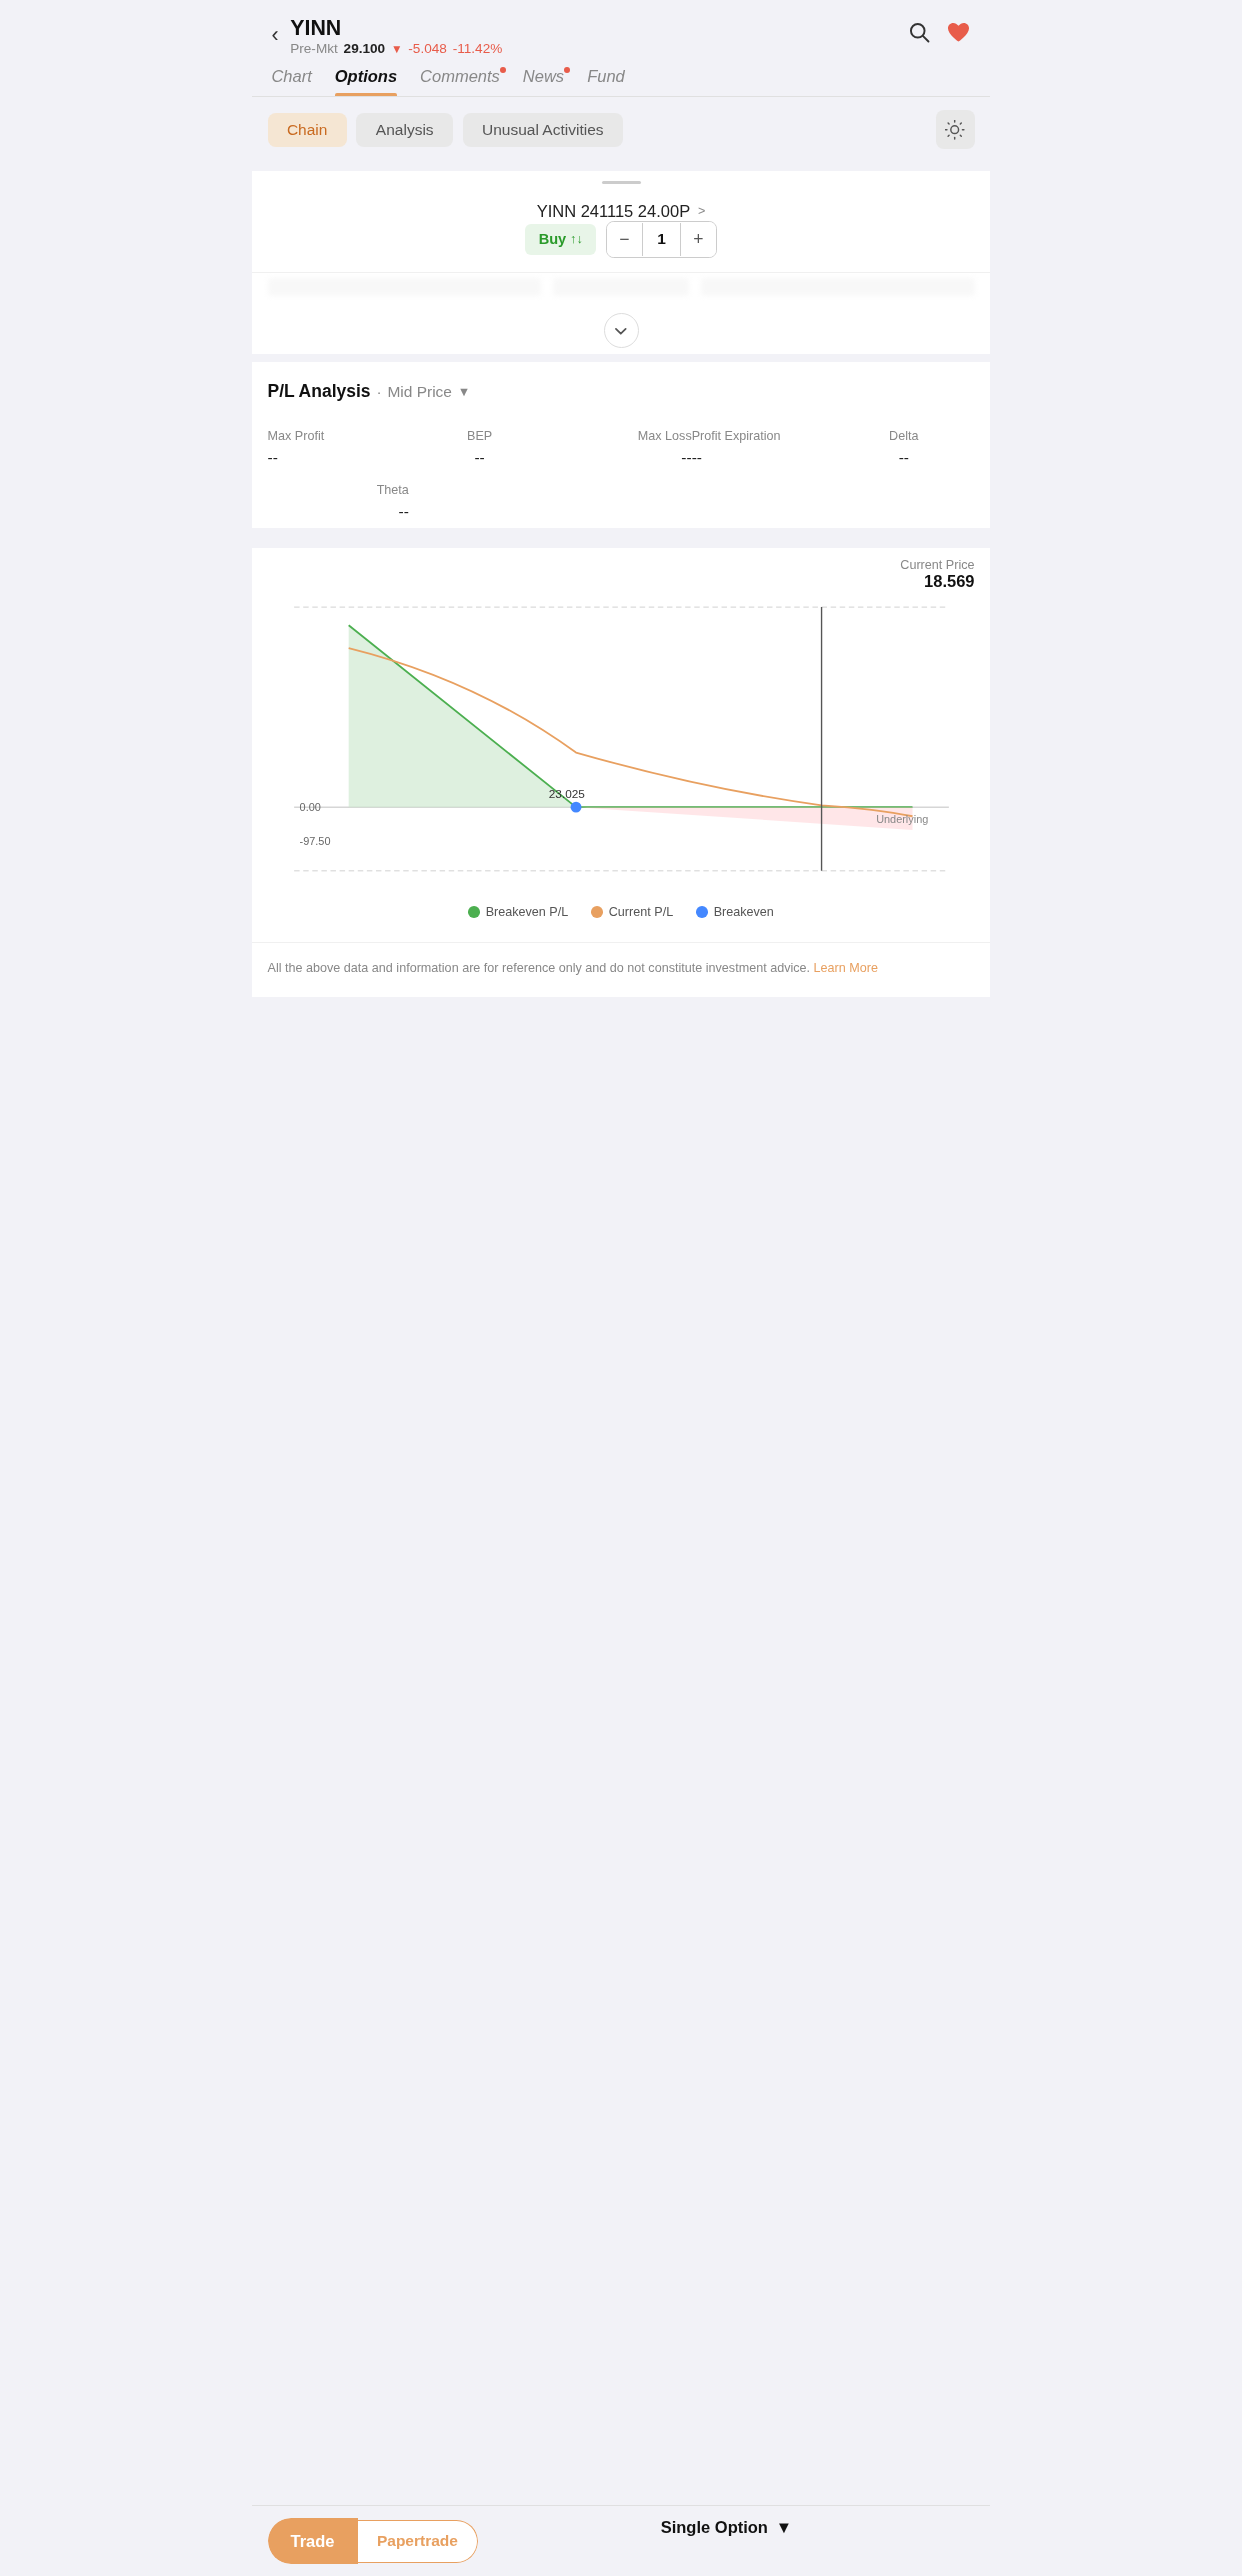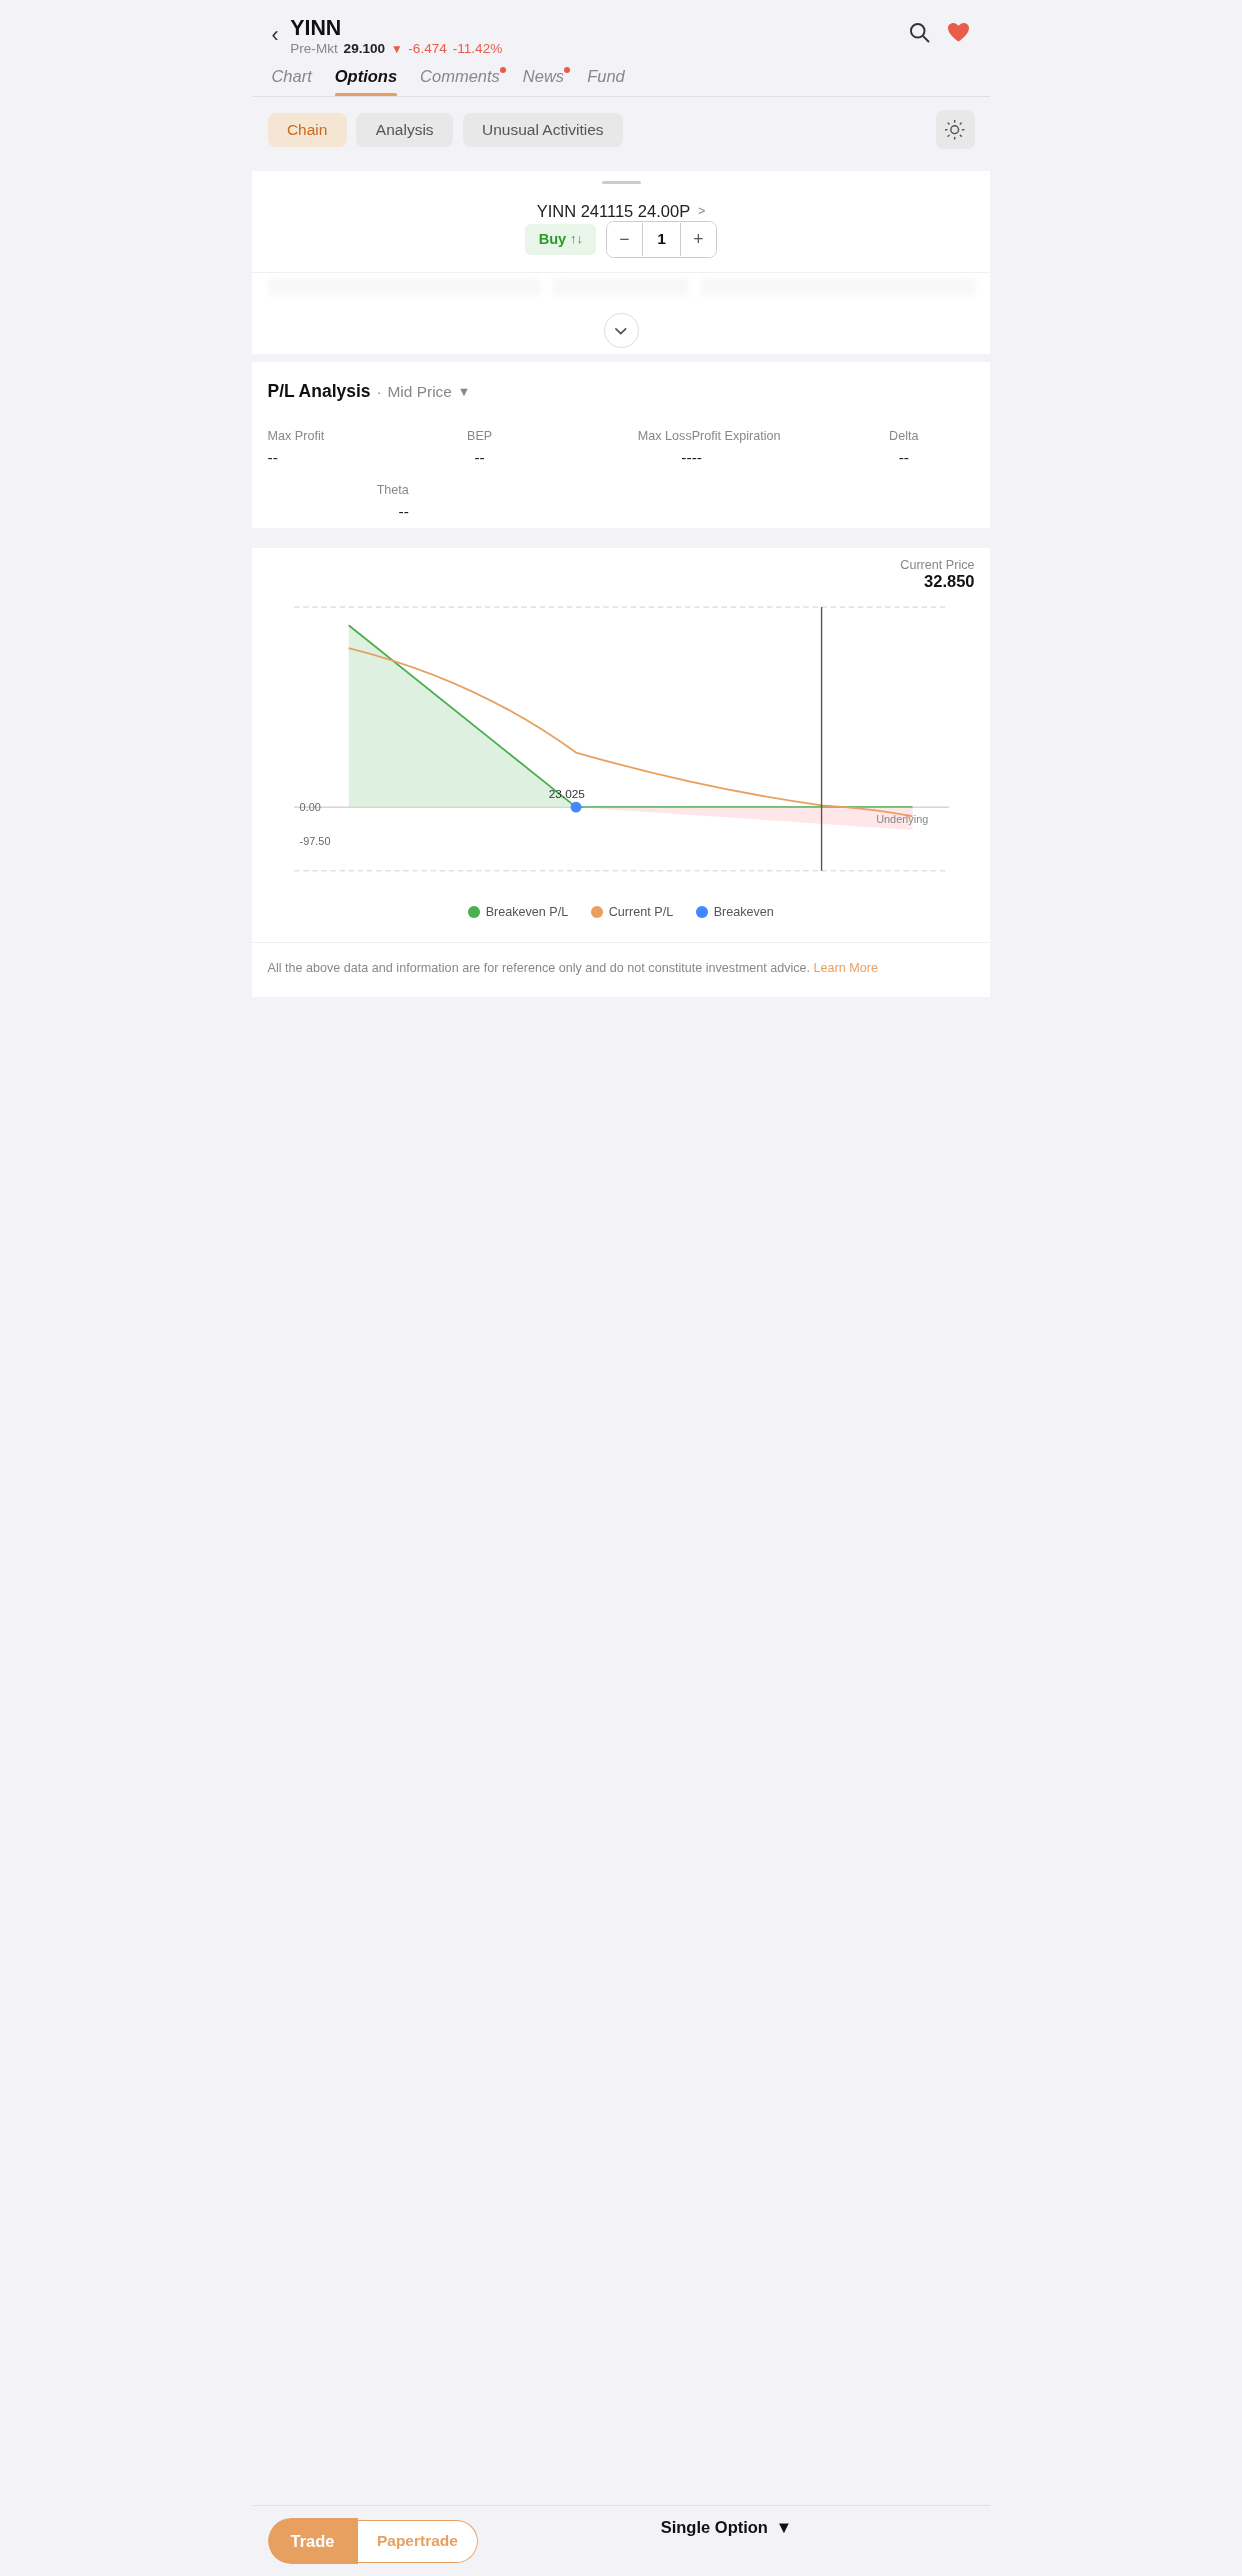--- a/index.html
+++ b/index.html
@@ -417,21 +417,21 @@
 
 <div class="header">
   <div class="header-left">
     <span class="back-btn">‹</span>
     <div class="ticker-info">
       <div class="ticker-name">YINN</div>
       <div class="ticker-price-row">
         <span class="pre-mkt-label">Pre-Mkt</span>
         <span class="pre-mkt-price">29.100</span>
         <span class="price-down-arrow">▼</span>
-        <span class="price-down">-6.474</span>
+        <span class="price-down">-5.048</span>
         <span class="price-down">-11.42%</span>
       </div>
     </div>
   </div>
   <div class="header-right">
     <span class="header-icon">
       <svg width="21.4" height="21.4" viewBox="0 0 22 22" fill="none">
         <circle cx="9" cy="9" r="7" stroke="#333" stroke-width="2"></circle>
         <line x1="14.5" y1="14.5" x2="20" y2="20" stroke="#333" stroke-width="2" stroke-linecap="round"></line>
       </svg>
@@ -548,21 +548,21 @@
     <div class="pl-stat right">
       <div class="stat-label">Theta</div>
       <div class="stat-value">--</div>
     </div>
   </div>
 </div>
 
 <div class="chart-area">
   <div class="current-price-label">
     <div class="current-price-text">Current Price</div>
-    <div class="current-price-value">32.850</div>
+    <div class="current-price-value">18.569</div>
   </div>
 
   <div class="chart-svg-container">
     <svg viewBox="0 0 720 320" xmlns="http://www.w3.org/2000/svg">
 
       <line x1="0" y1="10" x2="720" y2="10" stroke="#ccc" stroke-width="1" stroke-dasharray="6,4"></line>
 
       <line x1="0" y1="230" x2="720" y2="230" stroke="#bbb" stroke-width="1"></line>
 
       <line x1="0" y1="300" x2="720" y2="300" stroke="#ccc" stroke-width="1" stroke-dasharray="6,4"></line>

